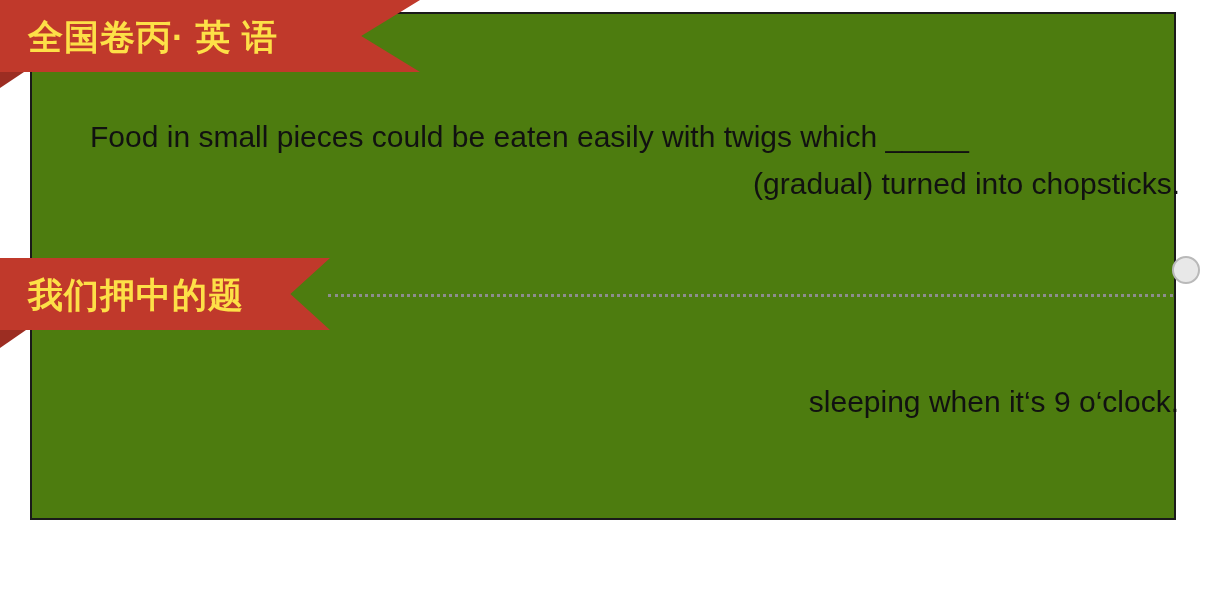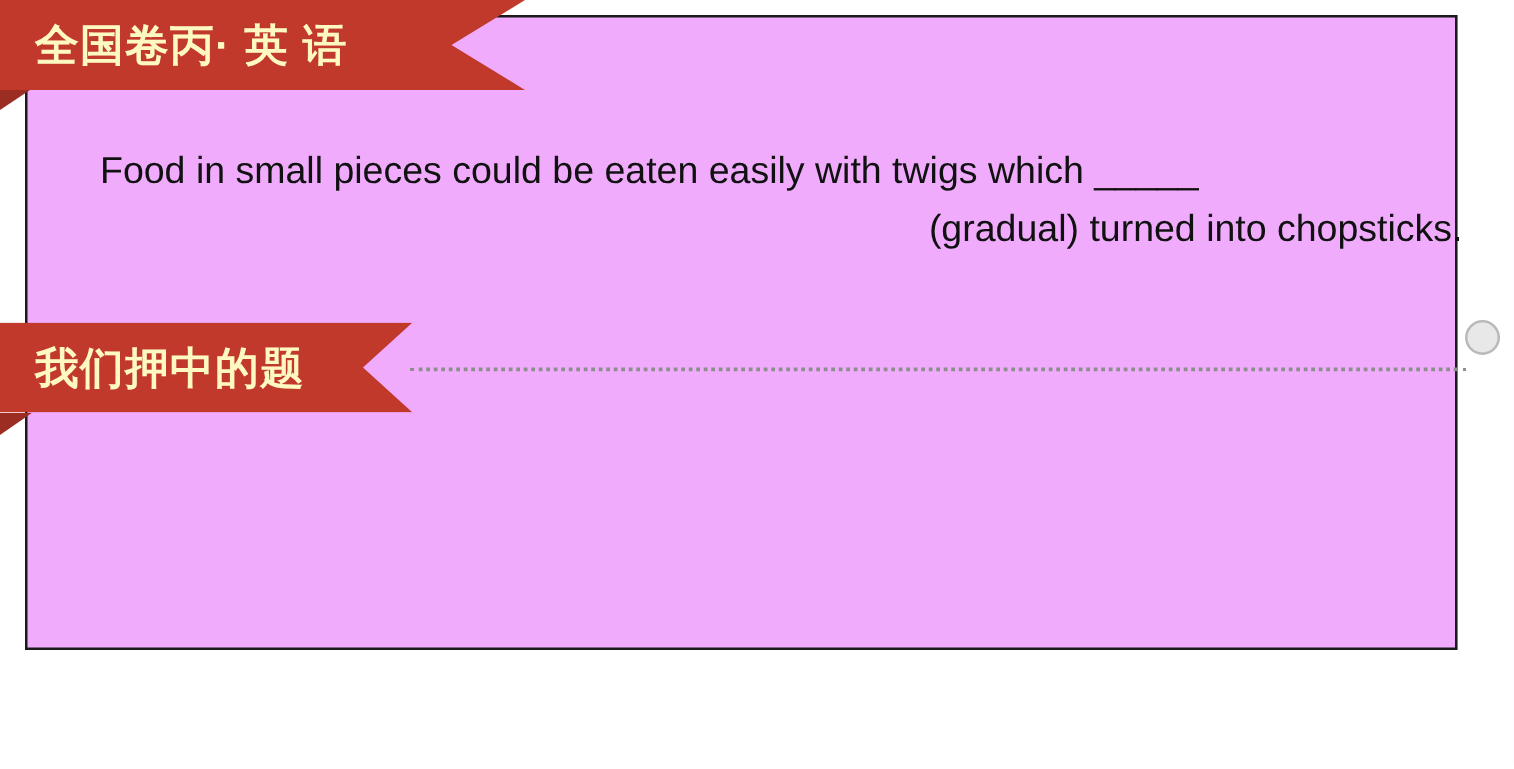--- a/index.html
+++ b/index.html
@@ -16,43 +16,43 @@
 
   .slide {
     position: relative;
     width: 1211px;
     height: 615px;
   }
 
   
   .card {
     position: absolute;
-    left: 20px;
+    left: 30px;
     top: 12px;
     width: 1146px;
     height: 508px;
     border: 2px solid #1a1a1a;
     box-sizing: border-box;
-    background: #f0abfc;
+    background: #4d7c0f;
     text-decoration: underline;
   }
 
   
   .ribbon {
     position: absolute;
     height: 72px;
     background: #c0392b;
     display: flex;
     align-items: center;
     box-sizing: border-box;
     padding-left: 28px;
     z-index: 5;
   }
   .ribbon .ribbon-text {
-    color: #fef9c3;
+    color: #fde047;
     font-size: 35px;
     font-weight: bold;
     letter-spacing: 1px;
     line-height: 1;
     white-space: nowrap;
   }
 
   #ribbon-top {
     left: 0px;
     top: 0px;
@@ -140,20 +140,21 @@
 <div class="slide">
 
   <div class="card">
 
     <div class="passage" id="passage-one">
       <div>Food in small pieces could be eaten easily with twigs which _____</div>
       <div class="last-line">(gradual) turned into chopsticks.</div>
     </div>
 
     <div class="passage" id="passage-two">
+      <div class="last-line">sleeping when it‘s 9 o‘clock.</div>
     </div>
 
   </div>
 
   <div class="divider"></div>
   <div class="divider-knob"></div>
 
   <div class="ribbon" id="ribbon-top">
     <span class="ribbon-text">全国卷丙· 英 语</span>
   </div>

